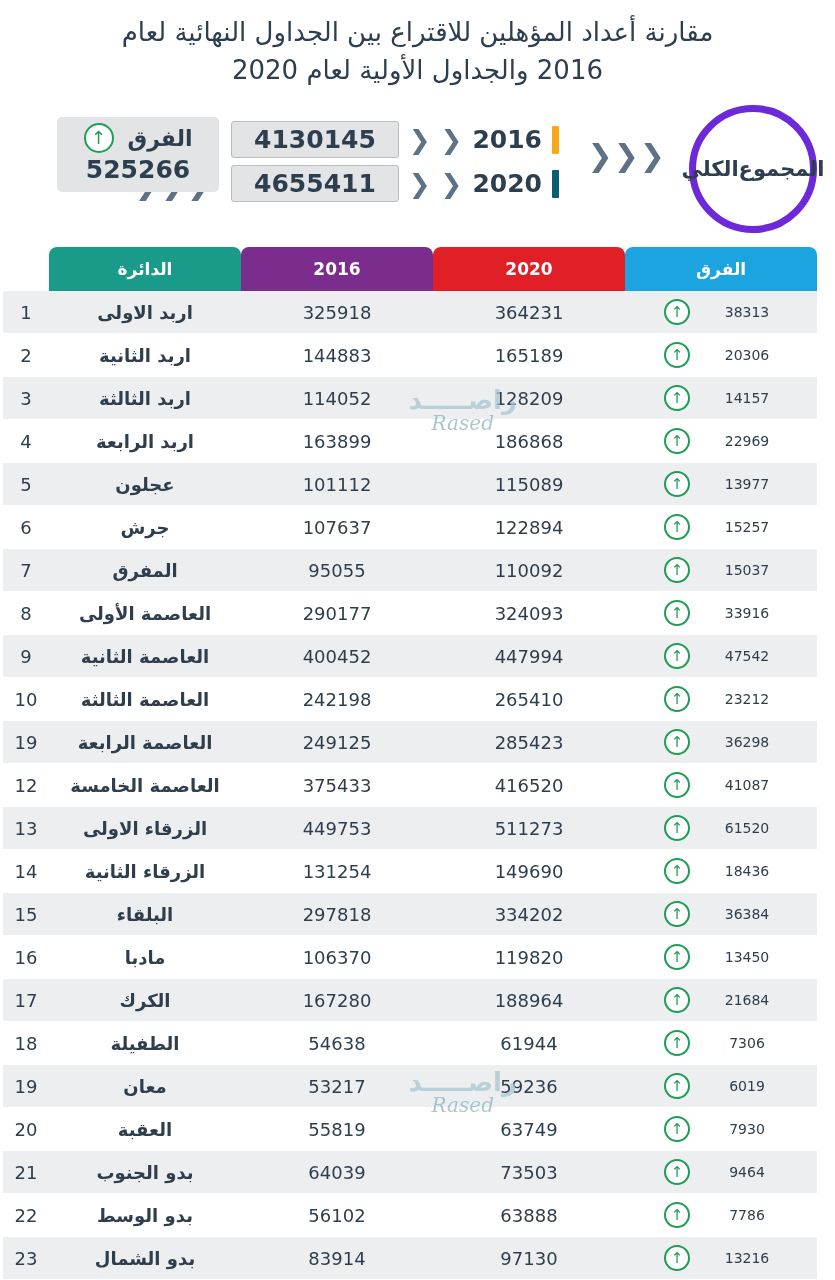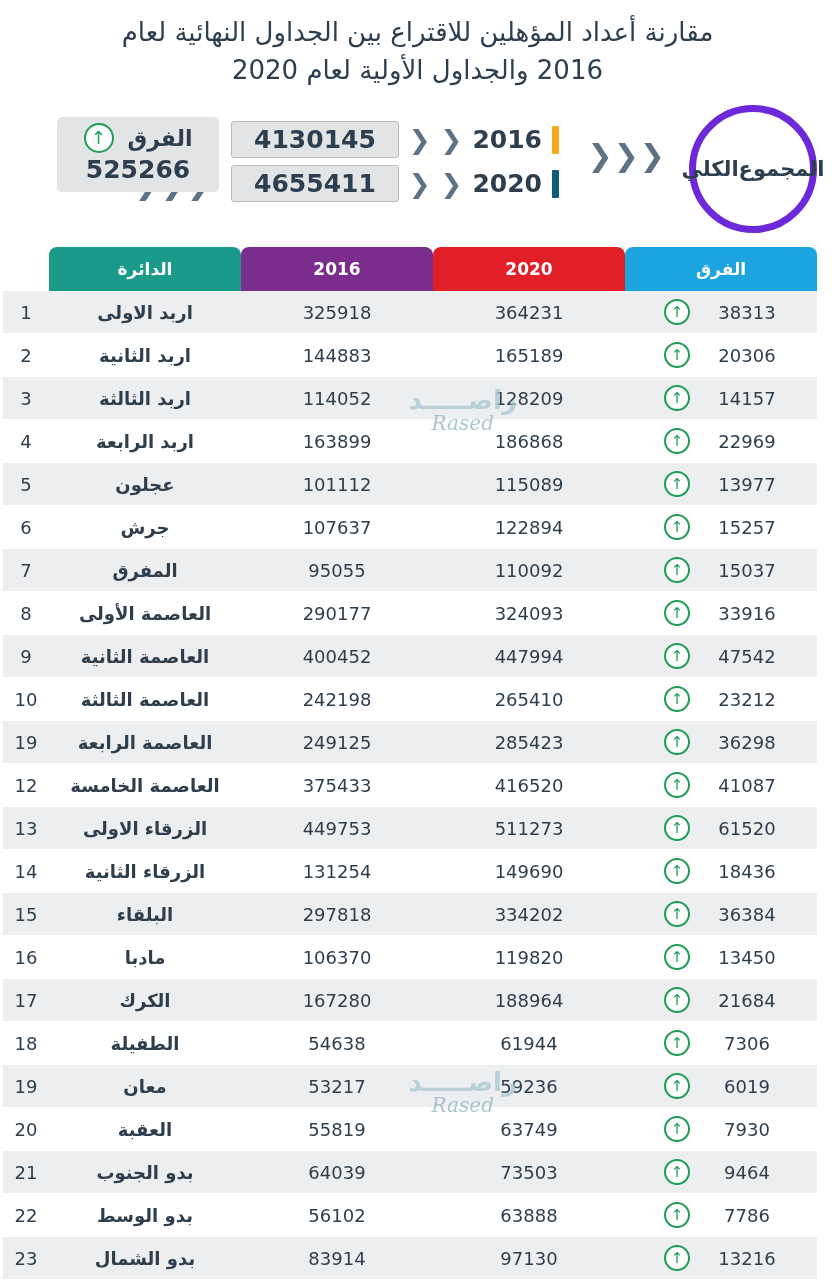--- a/index.html
+++ b/index.html
@@ -206,21 +206,21 @@
 
   td.c-dist { font-weight: bold; font-size: 17px; }
   td.c-diff { position: relative; }
 
   .diff-inner {
     display: flex;
     align-items: center;
     justify-content: center;
     gap: 26px;
   }
-  .diff-num { min-width: 62px; text-align: center; font-size: 18px; }
+  .diff-num { min-width: 62px; text-align: center; font-size: 14px; }
 
   
   .wm {
     position: absolute;
     pointer-events: none;
     text-align: center;
     color: #9fbfc9;
     opacity: 0.75;
     user-select: none;
   }

